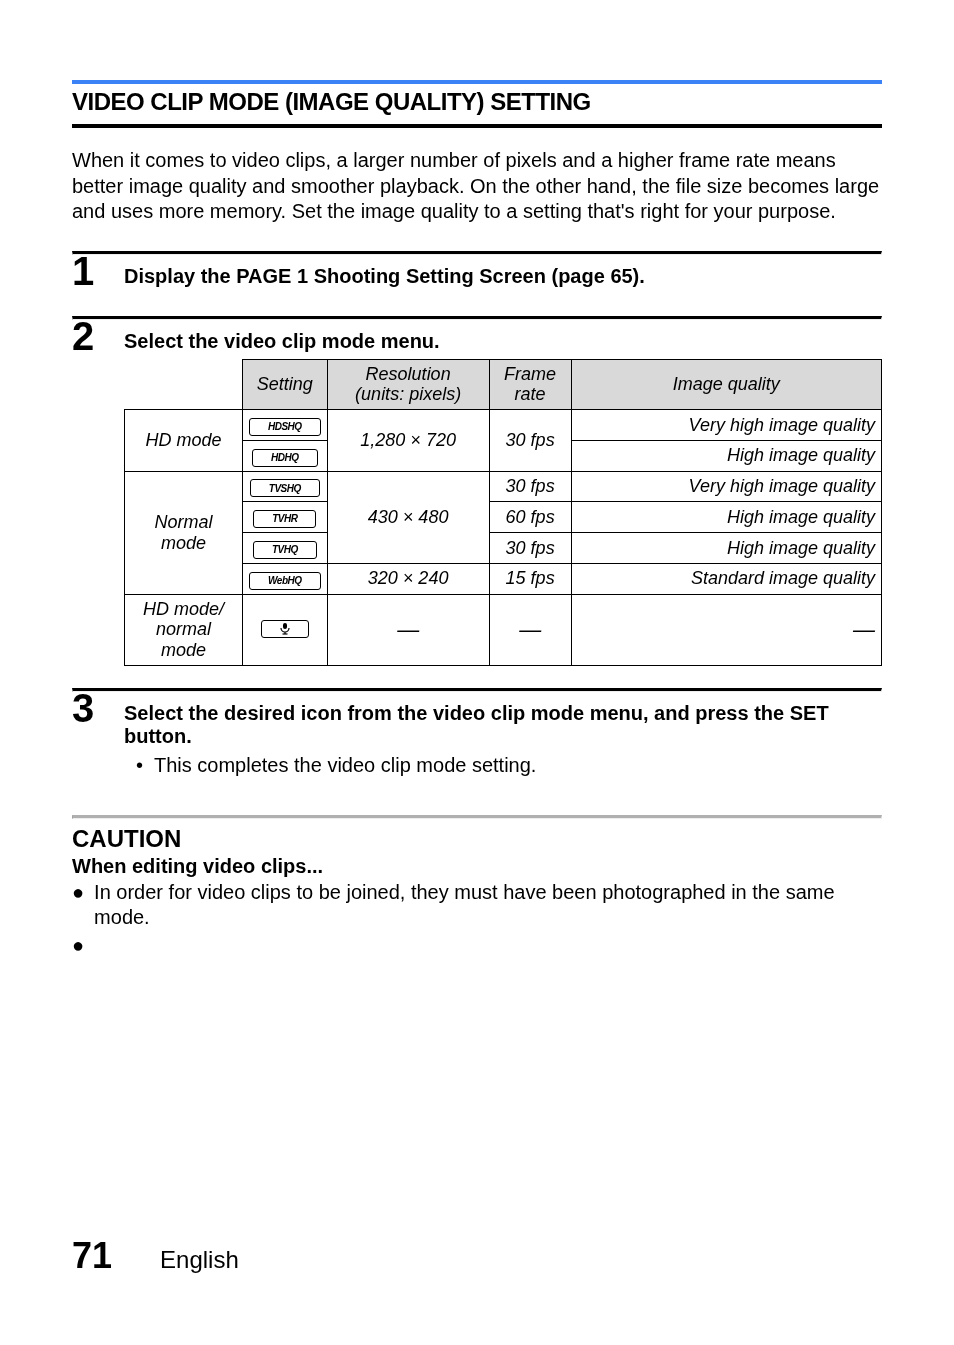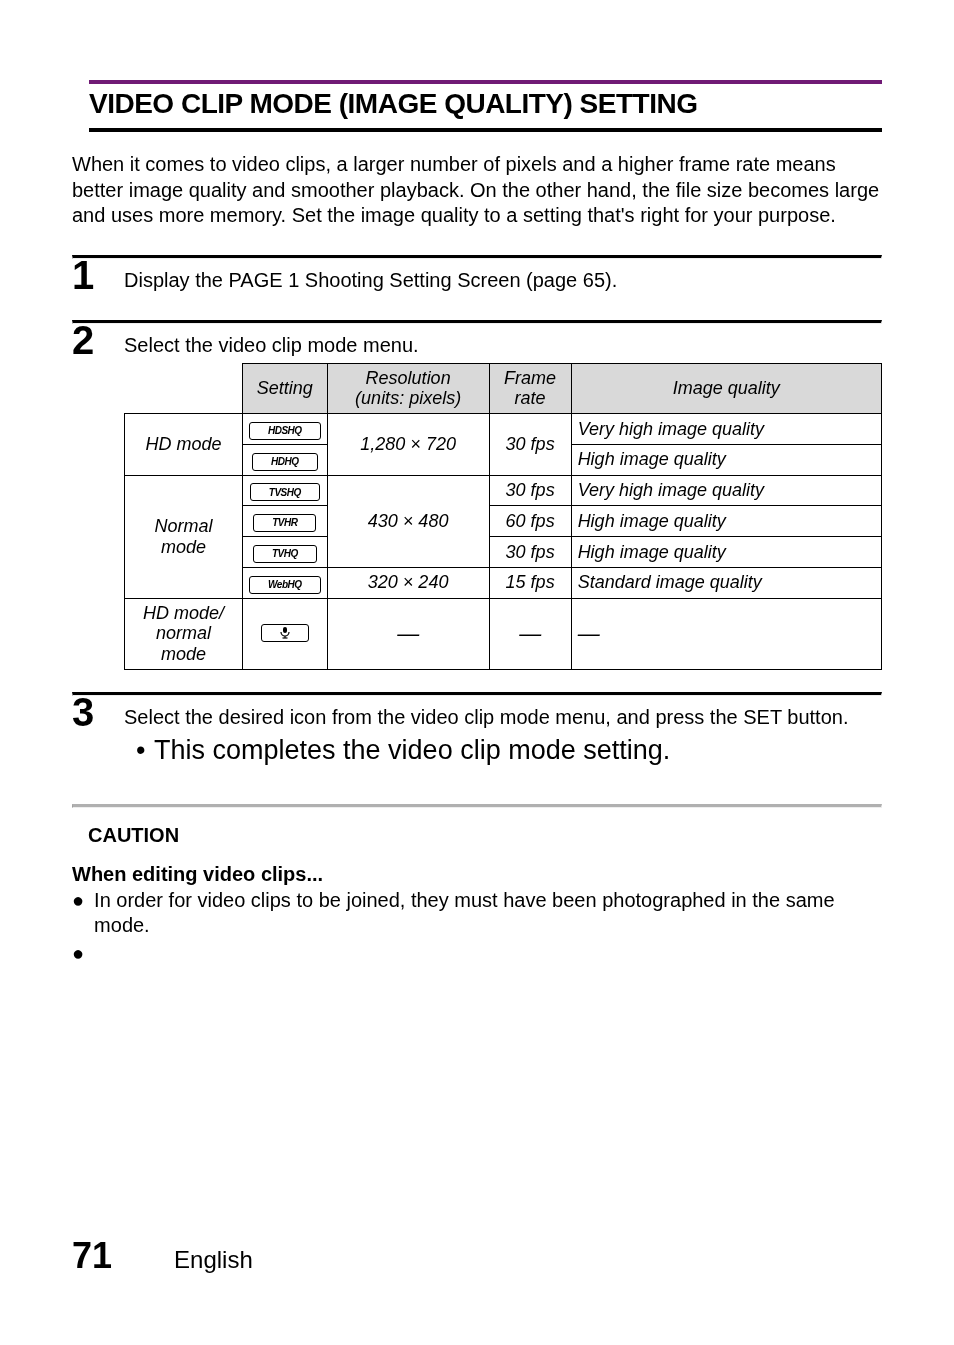--- a/index.html
+++ b/index.html
@@ -7,26 +7,26 @@
   body {
     font-family: Arial, Helvetica, sans-serif;
     width: 954px;
     height: 1345px;
     background: #fff;
     color: #000;
     padding: 80px 72px 40px 72px;
     position: relative;
   }
   .title {
-    font-size: 28px;
+    font-size: 24px;
     font-weight: 900;
-    border-top: 4px solid #701a75;
+    border-top: 4px solid #3b82f6;
     border-bottom: 4px solid #000;
     padding: 4px 0 8px 0;
-    margin: 0 0 18px 17px;
+    margin: 0 0 18px 0;
     letter-spacing: -0.5px;
   }
   .intro {
     font-size: 20px;
     line-height: 1.28;
     margin-bottom: 26px;
   }
   .step-rule { border-top: 3px solid #000; margin: 0; }
   .step {
     display: flex;
@@ -37,25 +37,25 @@
   .step-num {
     font-size: 40px;
     font-weight: 900;
     line-height: 1;
     margin-top: -4px;
     min-width: 30px;
   }
   .step-body { flex: 1; padding-top: 10px; }
   .step-head {
     font-size: 20px;
-    font-weight: 400;
+    font-weight: 700;
     margin: 0 0 6px 0;
   }
   .bullet-line {
-    font-size: 27px;
+    font-size: 20px;
     margin: 0 0 4px 0;
     padding-left: 30px;
     text-indent: -18px;
   }
   .bullet-line::before {
     content: "•";
     display: inline-block;
     width: 18px;
     text-indent: 0;
   }
@@ -73,21 +73,21 @@
     text-align: center;
     vertical-align: middle;
     padding: 4px 6px;
     line-height: 1.15;
   }
   table.modes th {
     background: #d9d9d9;
     font-weight: 400;
   }
   table.modes .left { text-align: center; }
-  table.modes .iq { text-align: left; }
+  table.modes .iq { text-align: right; }
   .setting-cell { padding: 2px 4px; }
 
   
   .iconbox {
     display: inline-flex;
     align-items: center;
     justify-content: center;
     border: 1.5px solid #000;
     border-radius: 3px;
     font-family: Arial, sans-serif;
@@ -101,23 +101,23 @@
     white-space: nowrap;
   }
   .iconbox svg { display: block; }
 
   
   .caution-rule {
     border-top: 3px solid #b0b0b0;
     margin: 34px 0 6px 0;
   }
   .caution-title {
-    font-size: 20px;
-    font-weight: 700;
-    margin: 16px;
+    font-size: 24px;
+    font-weight: 700;
+    margin: 0;
   }
   .caution-sub {
     font-size: 20px;
     font-weight: 700;
     margin: 2px 0 2px 0;
   }
   .caution-bullets {
     font-size: 20px;
     line-height: 1.28;
   }
@@ -128,21 +128,21 @@
   }
   .caution-bullets .b .dot { flex: 0 0 auto; }
 
   
   .footer {
     position: absolute;
     left: 72px;
     bottom: 68px;
     display: flex;
     align-items: baseline;
-    gap: 22px;
+    gap: 8px;
   }
   .footer .pn { font-size: 36px; font-weight: 900; }
   .footer .lang { font-size: 24px; margin-left: 40px; }
 
   .dash { font-size: 22px; }
 </style>
 </head>
 <body>
 
 <h1 class="title">VIDEO CLIP MODE (IMAGE QUALITY) SETTING</h1>

